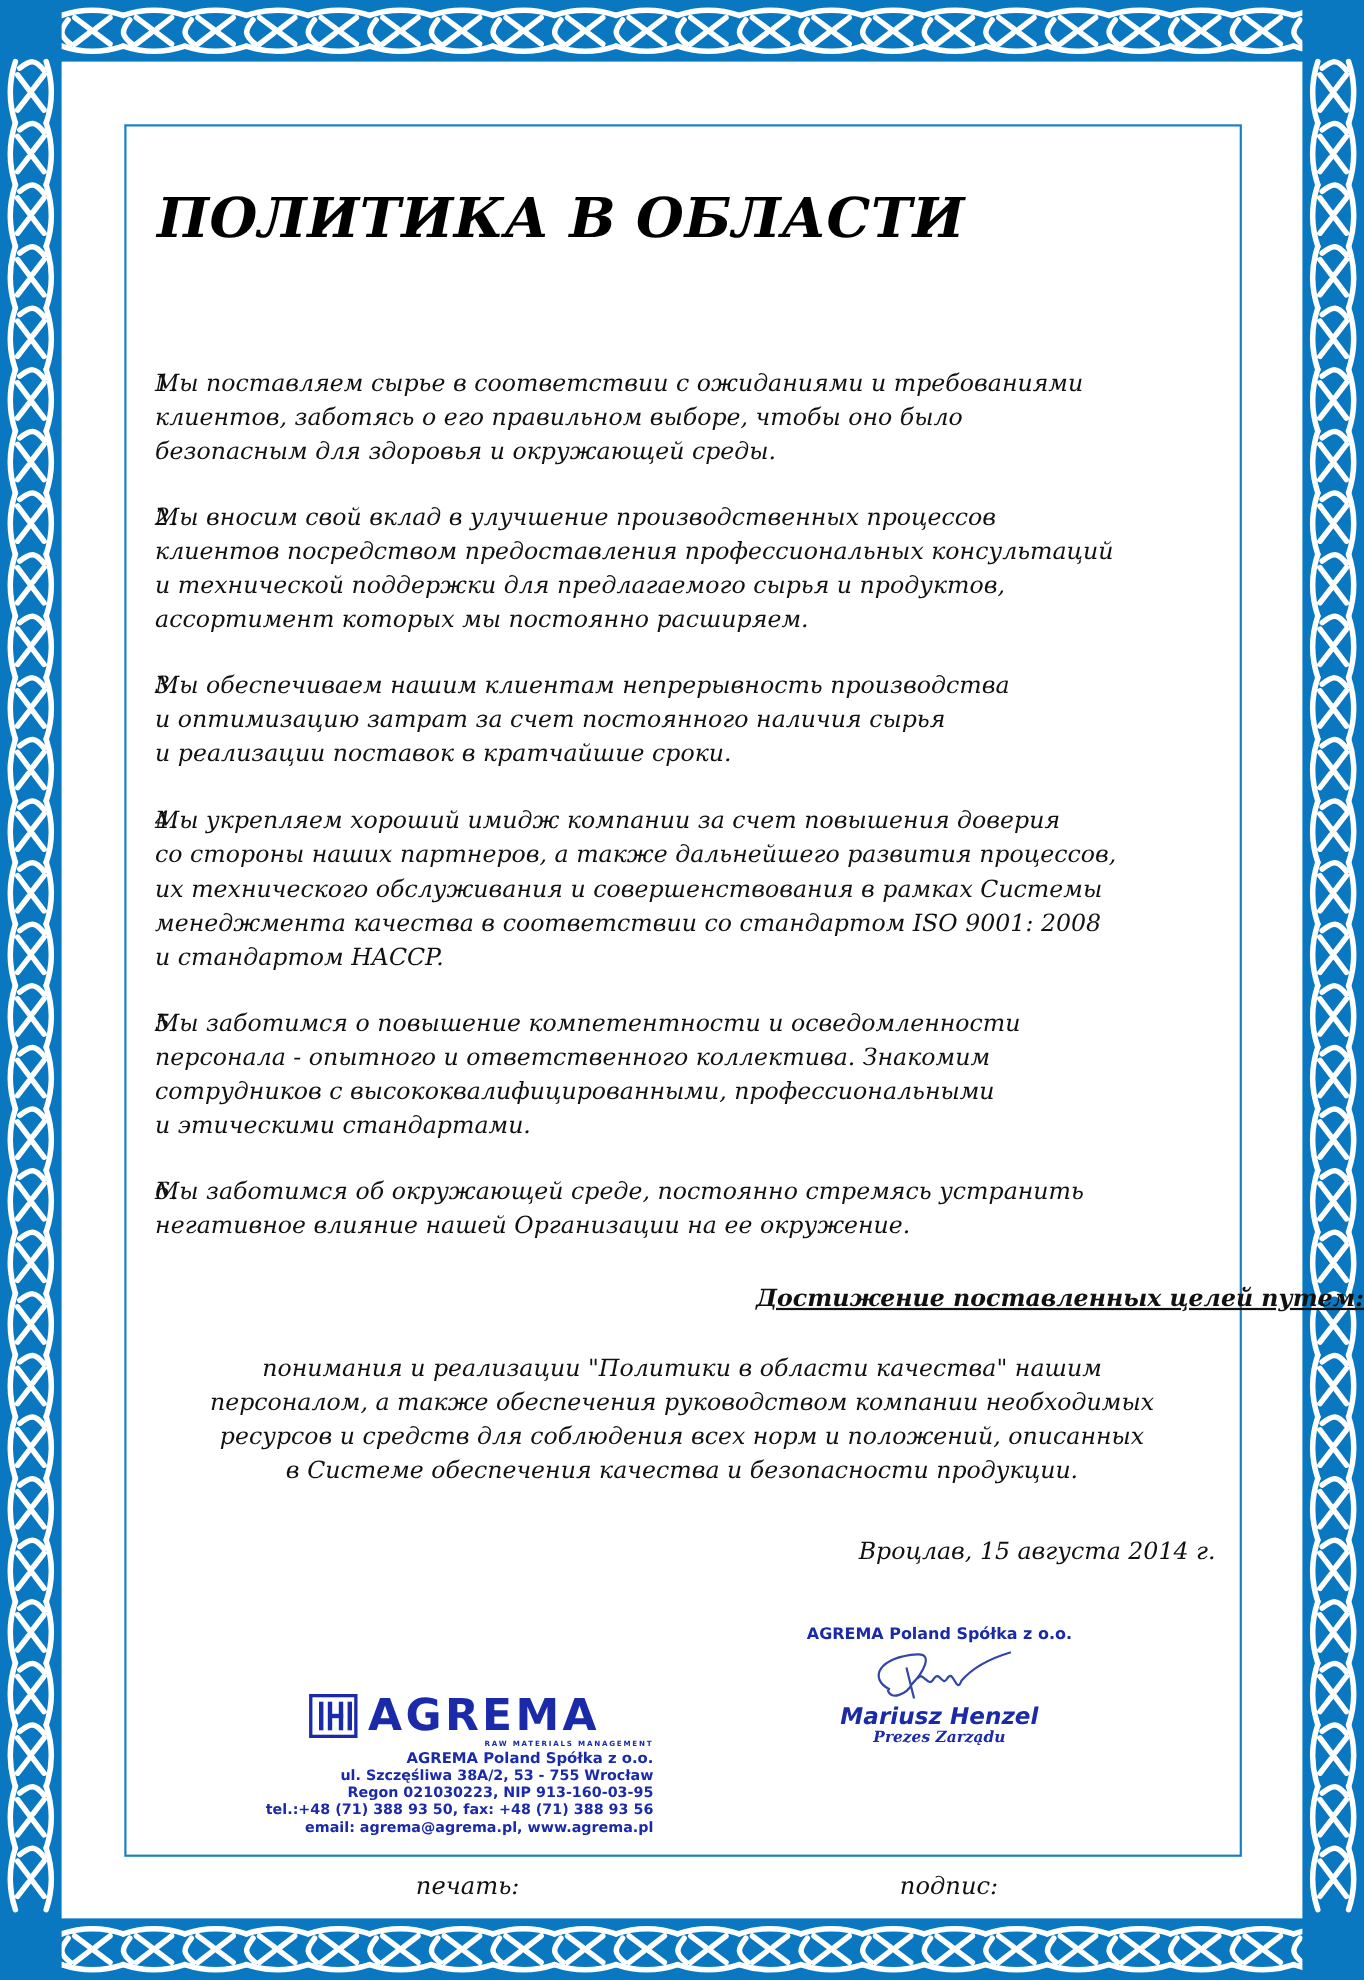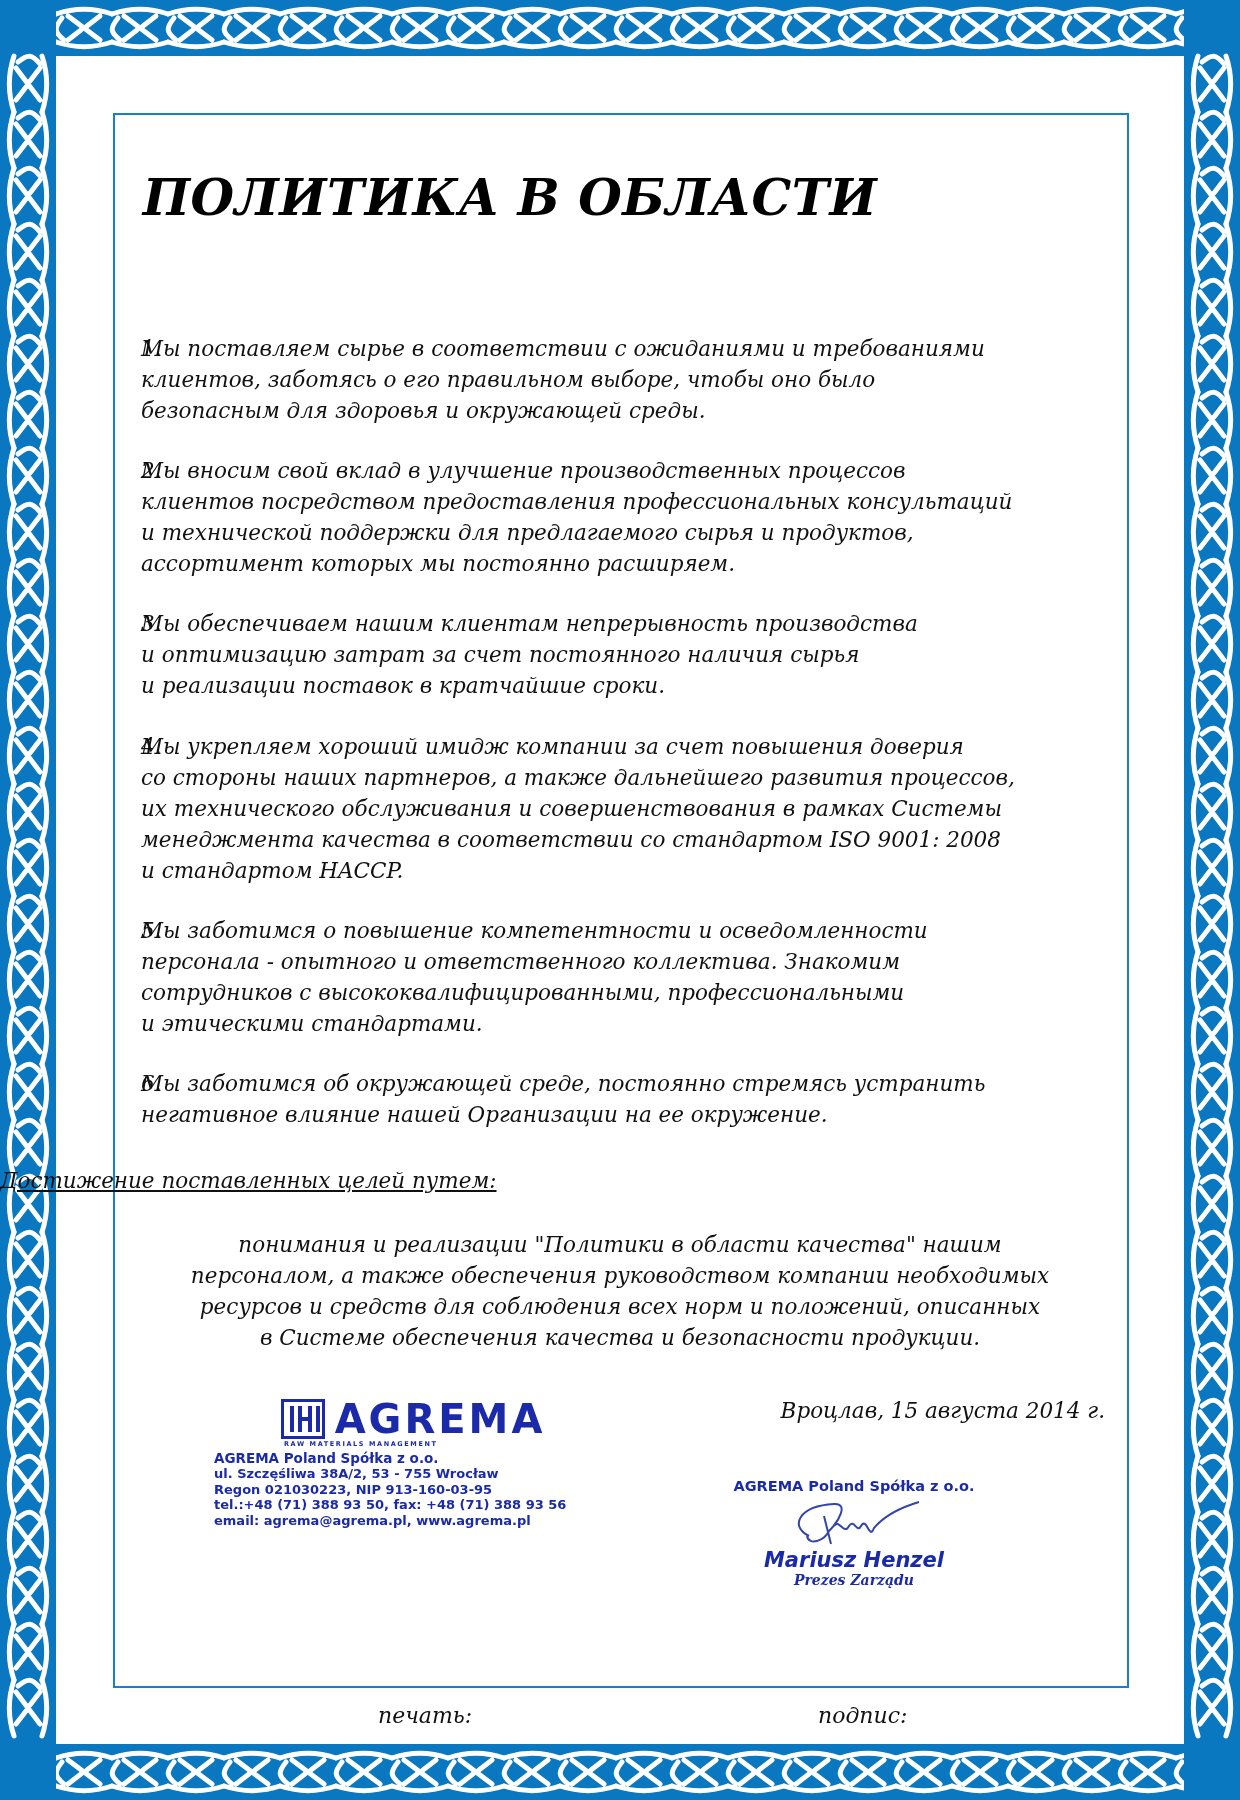--- a/index.html
+++ b/index.html
@@ -13,26 +13,26 @@
   #band-right { left:1184px; top:0; width:56px; height:1800px; }
   .frame { position:absolute; left:113px; top:113px; width:1012px; height:1571px;
            border:2px solid #1a80c4; }
   .title { position:absolute; left:0; width:1020px; top:168px; text-align:center;
            font-family:"DejaVu Serif", serif; font-style:italic; font-weight:bold;
            font-size:50px; letter-spacing:0.5px; color:#000; }
   .item { position:absolute; left:141px; width:985px; font-style:italic; font-size:21.5px;
           line-height:31px; }
   .item .num { position:absolute; left:0; top:0; width:34px; }
   .item .txt { white-space:pre-line; }
-  .heading { position:absolute; left:0; width:1240px; top:1168px; text-align:left;
-             font-style:italic; font-weight:normal; font-size:21.5px; text-decoration:underline; }
+  .heading { position:absolute; left:0; width:1240px; top:1168px; text-align:right;
+             font-style:italic; font-weight:bold; font-size:21.5px; text-decoration:underline; }
   .closing { position:absolute; left:150px; width:940px; top:1229px; text-align:center;
              font-style:italic; font-size:21.5px; line-height:31px; white-space:pre-line; }
   .date { position:absolute; right:135px; top:1398px; font-style:italic; font-size:21.5px; }
-  .stamp { position:absolute; left:214px; top:1399px; width:380px; height:135px; text-align:left;
+  .stamp { position:absolute; left:214px; top:1540px; width:380px; height:135px; text-align:right;
            color:#1b2aa8; font-family:"DejaVu Sans", "Liberation Sans", sans-serif; }
   .logo-row { display:flex; justify-content:center; align-items:center; gap:10px; margin-left:18px; }
   .logo-mark { width:44px; height:40px; border:3px solid #1b2aa8; box-sizing:border-box; position:relative; }
   .logo-mark::before { content:""; position:absolute; left:6px; top:4px; width:4px; height:26px; background:#1b2aa8; box-shadow:8px 0 #1b2aa8, 18px 0 #1b2aa8, 26px 0 #1b2aa8; }
   .logo-mark::after { content:""; position:absolute; left:16px; top:15px; width:12px; height:4px; background:#1b2aa8; }
   .logo-text { font-size:40px; font-weight:bold; letter-spacing:3px; color:#1b2aa8; line-height:40px; }
   .logo-sub { font-size:6.5px; font-weight:bold; letter-spacing:1.6px; margin:1px 0 2px 70px; }
   .stamp .l1 { font-size:13.5px; font-weight:bold; line-height:16px; }
   .stamp .ln { font-size:13px; font-weight:bold; line-height:15.5px; white-space:nowrap; }
   .sign { position:absolute; left:714px; top:1478px; width:280px; height:120px; text-align:center;

